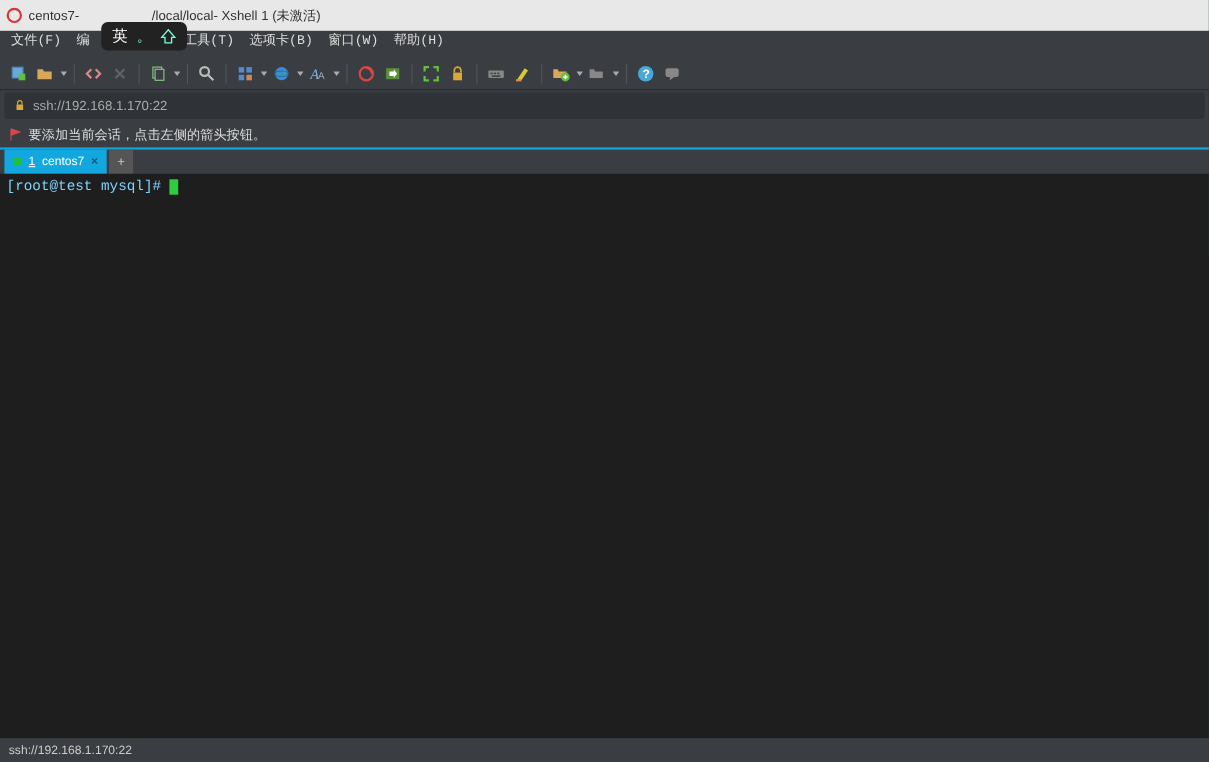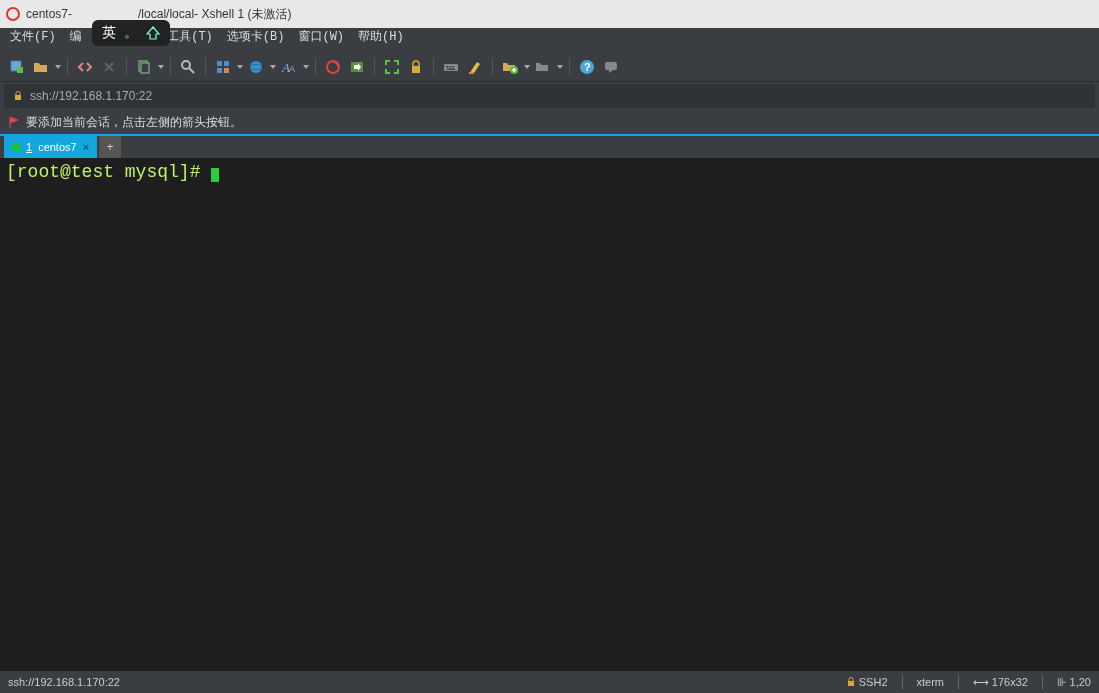--- a/index.html
+++ b/index.html
@@ -119,23 +119,23 @@
 .tab-add {
   width: 22px; height: 22px;
   background: #555;
   color: #ccc;
   display: flex; align-items: center; justify-content: center;
   margin-left: 2px;
 }
 .terminal {
   flex: 1;
   background: #1e1e1e;
-  color: #bef264;
+  color: #7dd3fc;
   font-family: "Consolas", "Courier New", monospace;
-  font-size: 18px;
+  font-size: 13px;
   padding: 4px 6px;
   position: relative;
   white-space: pre;
 }
 .cursor {
   display: inline-block;
   width: 8px; height: 14px;
   background: #2ecc40;
   vertical-align: text-bottom;
 }
@@ -374,27 +374,13 @@
     <span>centos7</span>
     <span class="close">×</span>
   </div>
   <div class="tab-add">+</div>
 </div>
 
 <div class="terminal"><span>[root@test mysql]# </span><span class="cursor"></span></div>
 
 <div class="statusbar">
   <span>ssh://192.168.1.170:22</span>
-  <div class="status-right">
-    <span>
-      <svg width="10" height="10" viewBox="0 0 10 10" style="display:inline;vertical-align:-1px;margin-right:3px">
-          <rect x="2" y="4" width="6" height="5" fill="#d8a838"></rect>
-          <path d="M3 4 L3 2.5 A2 2 0 0 1 7 2.5 L7 4" fill="none" stroke="#d8a838"></path>
-        </svg><span>SSH2</span>
-    </span>
-    <span class="sep"></span>
-    <span>xterm</span>
-    <span class="sep"></span>
-    <span>⟷ <span>176x32</span></span>
-    <span class="sep"></span>
-    <span>⊪ <span>1,20</span></span>
-  </div>
 </div>
 
 </body></html>

